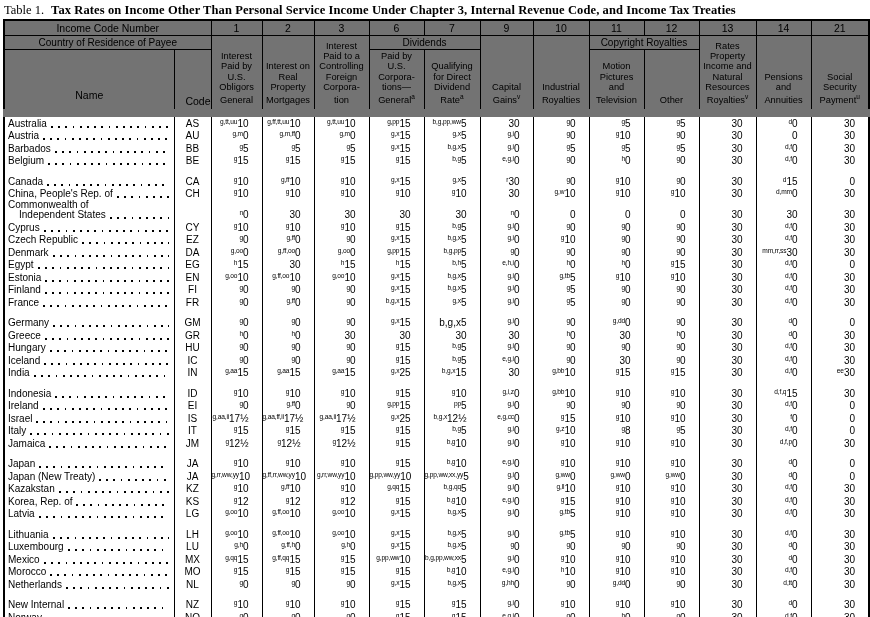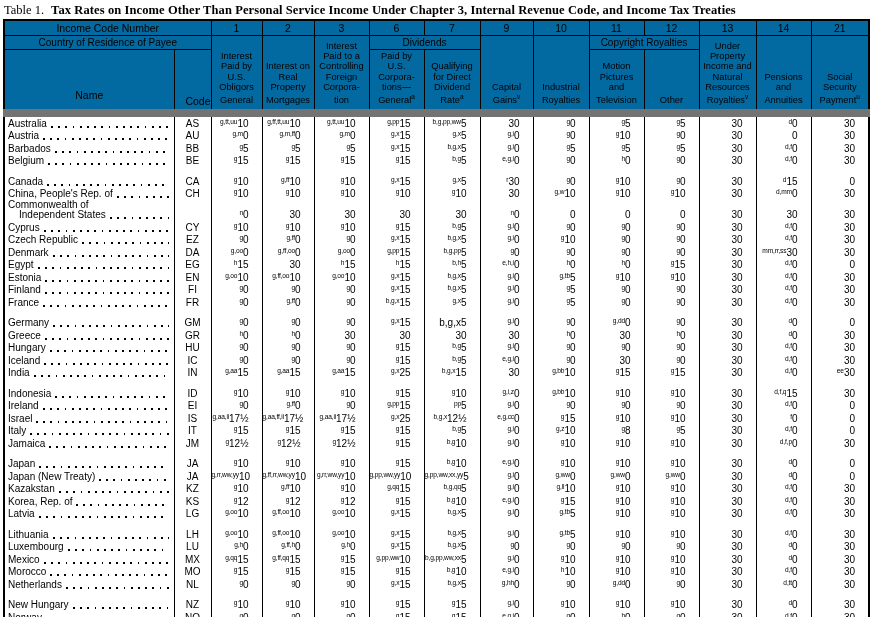--- a/index.html
+++ b/index.html
@@ -5,21 +5,21 @@
   html,body{margin:0;padding:0;background:#fff;}
   body{width:870px;height:617px;overflow:hidden;color:#000;
        font-family:"Liberation Sans","DejaVu Sans",sans-serif;
        -webkit-font-smoothing:antialiased;}
   .page{padding:2px 2px 0 3px;}
   .title{font-size:12.5px;line-height:14px;padding:1px 0 2px 1px;white-space:nowrap;font-family:Liberation Serif, serif;}
   .title .t-prefix{font-weight:normal;margin-right:7px;}
   .title .t-bold{font-weight:bold;letter-spacing:0.1px;}
   table.tr-table{border-collapse:collapse;table-layout:fixed;width:864px;border:2px solid #000;}
   th,td{padding:0;}
-  thead th{border:1px solid #000;font-weight:normal;background:#0369a1;}
+  thead th{border:1px solid #000;font-weight:normal;background:#737373;}
   th.hb{border-bottom:8px solid #737373;}
   .hr1 th{height:14px;font-size:10.5px;line-height:12px;text-align:center;}
   .hr2 th.span-h{height:13px;font-size:10px;text-align:center;vertical-align:middle;}
   .lbl{vertical-align:bottom;text-align:center;font-size:9.3px;line-height:10.3px;
        padding:1px 2px 3px 2px;}
   .lbl sup{font-size:6.5px;}
   th.name-h{vertical-align:bottom;text-align:center;font-size:10.5px;padding-bottom:8px;}
   th.code-h{vertical-align:bottom;text-align:right;font-size:10.5px;padding-bottom:2px;}
   tbody td{border-left:1px solid #000;border-right:1px solid #000;
            vertical-align:bottom;font-size:10px;line-height:10.5px;white-space:nowrap;}
@@ -80,21 +80,21 @@
       </tr>
       <tr class="hr2">
         <th colspan="2" class="span-h">Country of Residence of Payee</th>
         <th rowspan="2" class="lbl hb"><span>Interest Paid by U.S. Obligors General</span><sup></sup></th>
         <th rowspan="2" class="lbl hb"><span>Interest on Real Property Mortgages</span><sup></sup></th>
         <th rowspan="2" class="lbl hb"><span>Interest Paid to a Controlling Foreign Corpora-tion</span><sup></sup></th>
         <th colspan="2" class="span-h">Dividends</th>
         <th rowspan="2" class="lbl hb"><span>Capital Gains</span><sup>v</sup></th>
         <th rowspan="2" class="lbl hb"><span>Industrial Royalties</span><sup></sup></th>
         <th colspan="2" class="span-h">Copyright Royalties</th>
-        <th rowspan="2" class="lbl hb"><span>Under Property Income and Natural Resources Royalties</span><sup>v</sup></th>
+        <th rowspan="2" class="lbl hb"><span>Rates Property Income and Natural Resources Royalties</span><sup>v</sup></th>
         <th rowspan="2" class="lbl hb"><span>Pensions and Annuities</span><sup></sup></th>
         <th rowspan="2" class="lbl hb"><span>Social Security Payment</span><sup>u</sup></th>
       </tr>
       <tr class="hr3">
         <th class="name-h hb">Name</th>
         <th class="code-h hb">Code</th>
         <th class="lbl hb"><span>Paid by U.S. Corpora-tions—General</span><sup>a</sup></th>
         <th class="lbl hb"><span>Qualifying for Direct Dividend Rate</span><sup>a</sup></th>
         <th class="lbl hb"><span>Motion Pictures and Television</span><sup></sup></th>
         <th class="lbl hb"><span>Other</span><sup></sup></th>
@@ -910,21 +910,21 @@
           <td class="val"></td>
           <td class="val"></td>
           <td class="val"></td>
           <td class="val"></td>
           <td class="val"></td>
           <td class="val"></td>
         </tr>
         <tr class="r">
           <td class="nm">
             <div class="nline">
-              <span class="ntext">New Hungary</span>
+              <span class="ntext">New Internal</span>
               <span class="leader"></span>
             </div>
           </td>
           <td class="code">NZ</td>
           <td class="val"><span class="sup">g</span><span class="v">10</span></td>
           <td class="val"><span class="sup">g</span><span class="v">10</span></td>
           <td class="val"><span class="sup">g</span><span class="v">10</span></td>
           <td class="val"><span class="sup">g</span><span class="v">15</span></td>
           <td class="val"><span class="sup">g</span><span class="v">15</span></td>
           <td class="val"><span class="sup">g,i</span><span class="v">0</span></td>

